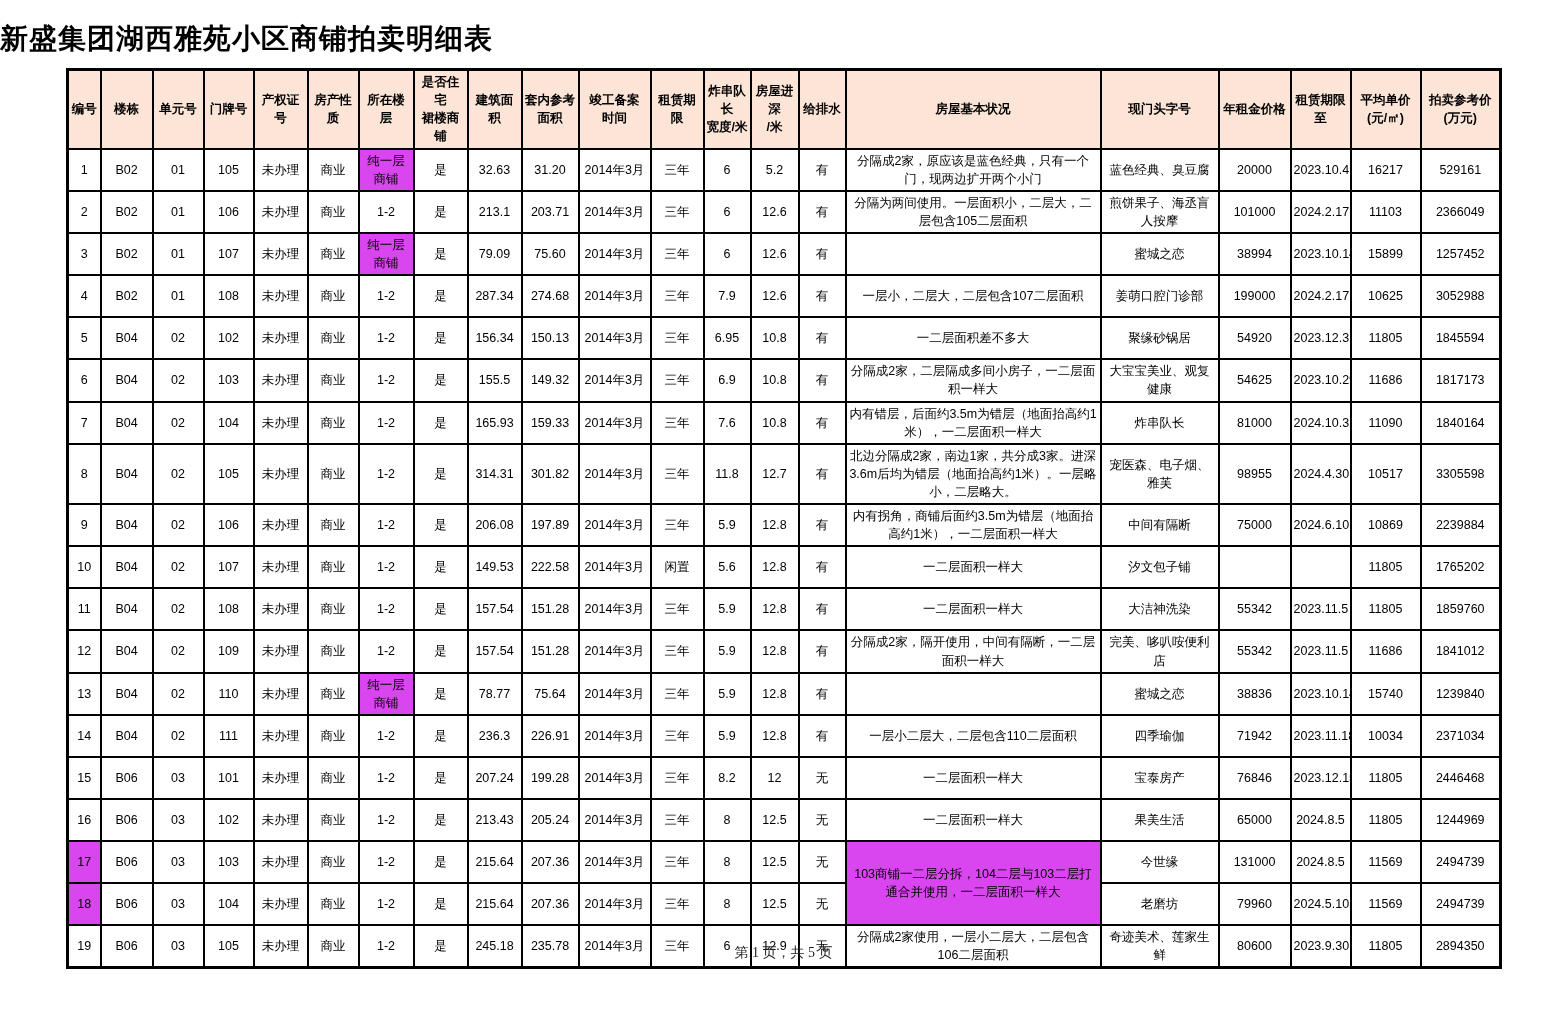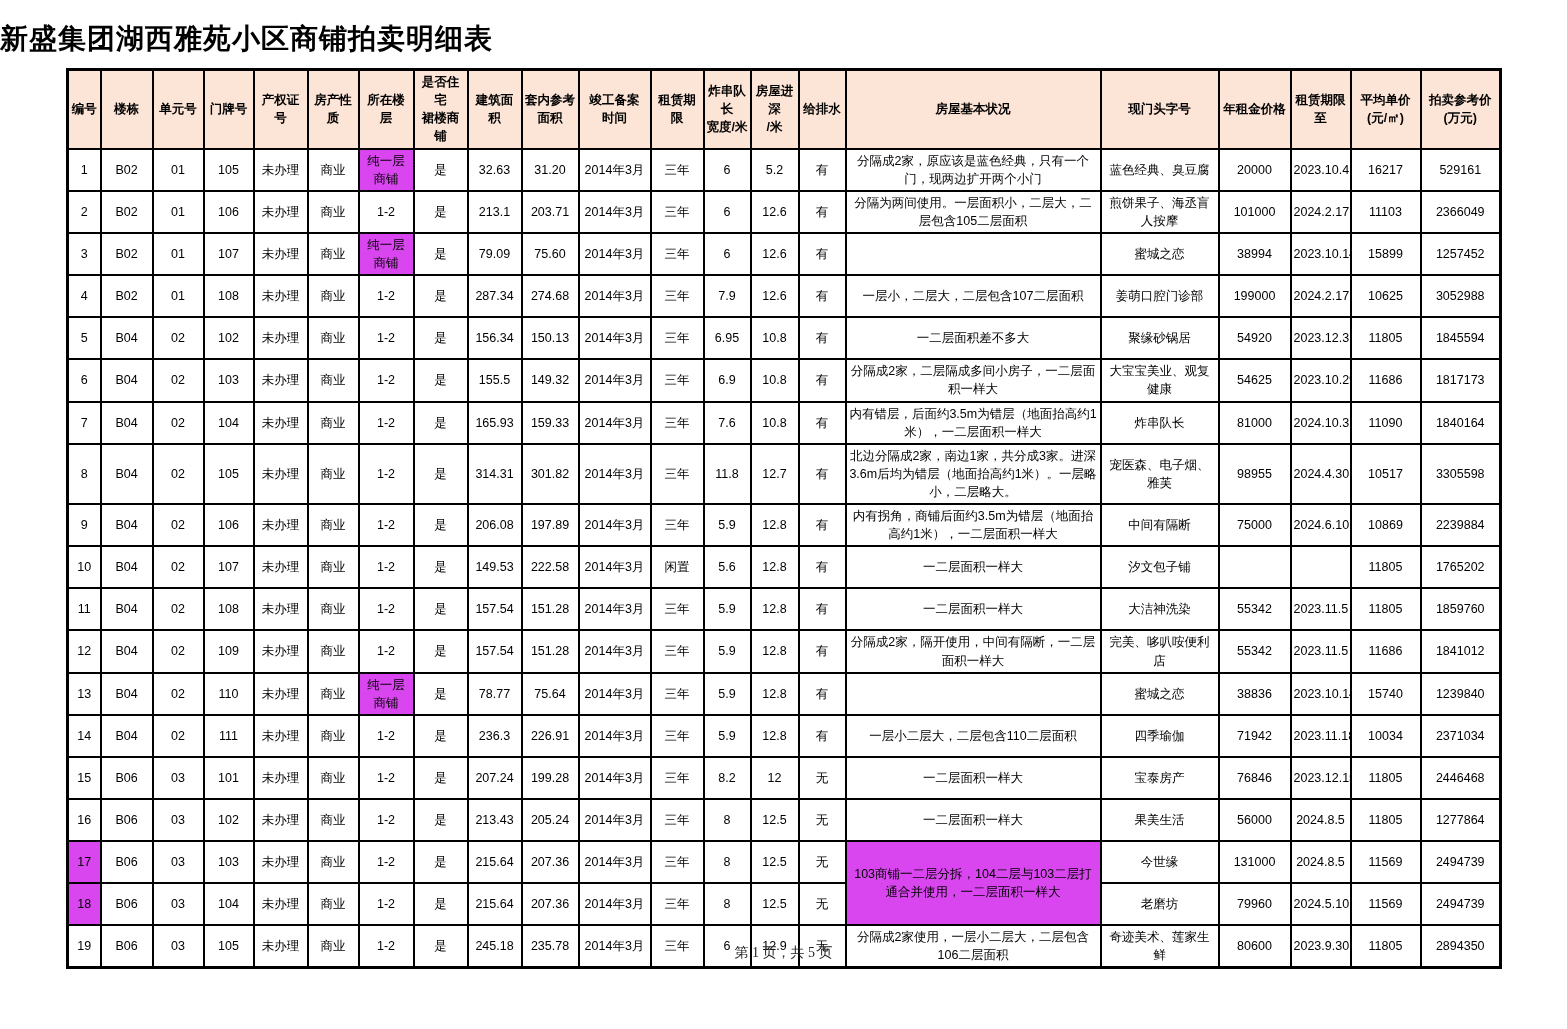--- a/index.html
+++ b/index.html
@@ -497,24 +497,24 @@
           <td>是</td>
           <td>213.43</td>
           <td>205.24</td>
           <td>2014年3月</td>
           <td>三年</td>
           <td>8</td>
           <td>12.5</td>
           <td>无</td>
           <td class="condition-cell">一二层面积一样大</td>
           <td>果美生活</td>
-          <td>56000</td>
+          <td>65000</td>
           <td>2024.8.5</td>
           <td>11805</td>
-          <td>1277864</td>
+          <td>1244969</td>
         </tr>
         <tr>
           <td class="hl">17</td>
           <td>B06</td>
           <td>03</td>
           <td>103</td>
           <td>未办理</td>
           <td>商业</td>
           <td class="floor-two-line">1-2</td>
           <td>是</td>

